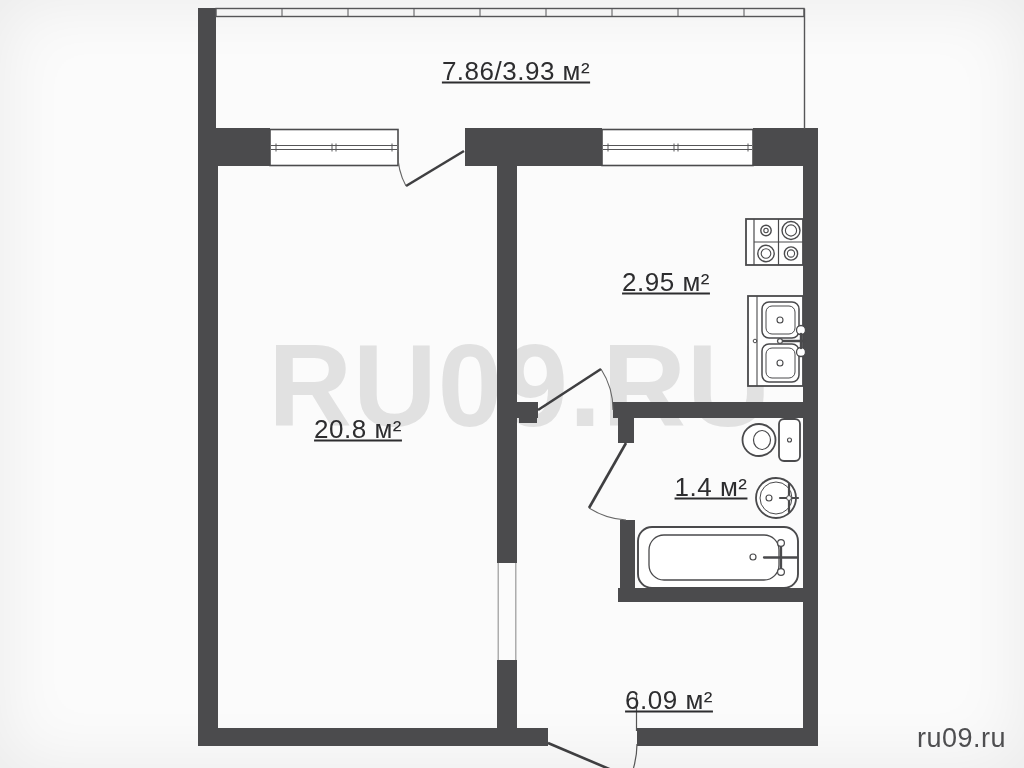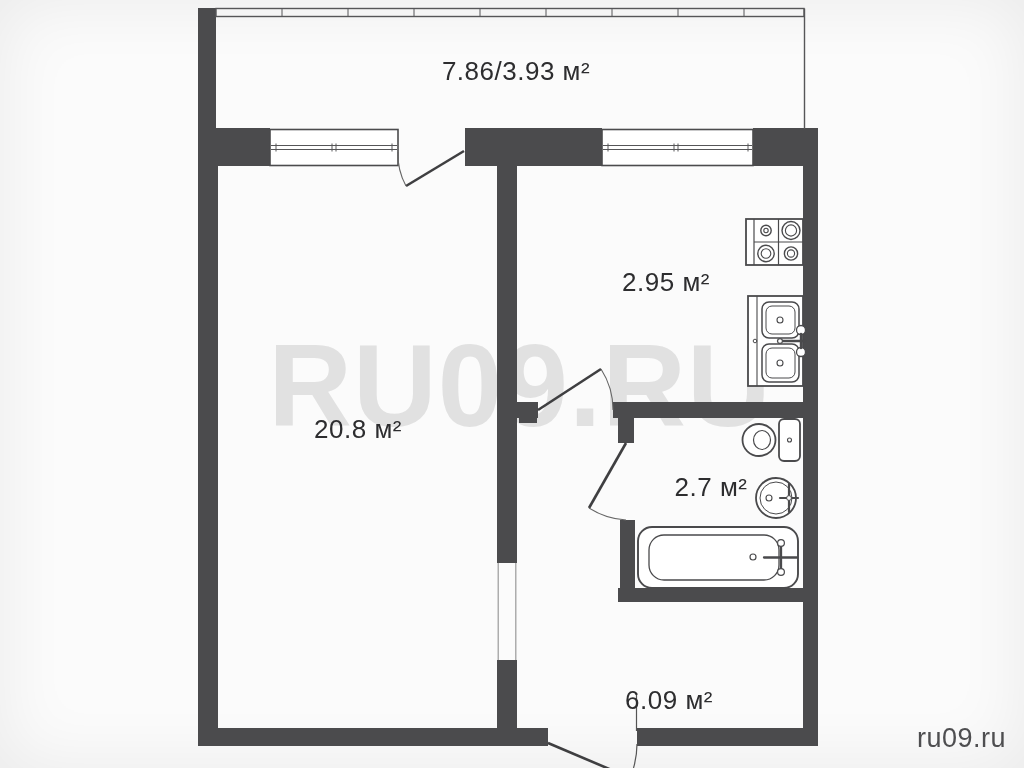--- a/index.html
+++ b/index.html
@@ -14,21 +14,21 @@
     left:520px;top:386px;font-size:116px;font-weight:600;letter-spacing:1px;
     color:#d2d2d2;opacity:.62;
   }
   .wm-sub{
     left:492px;top:373px;font-size:54px;font-weight:400;letter-spacing:7px;
     color:#c2c2c2;opacity:.8;
   }
   .plan-svg{position:absolute;left:0;top:0;z-index:2;}
   .room-label{
     position:absolute;z-index:3;transform:translate(-50%,-50%);
-    font-size:26px;color:#2d2d2f;white-space:nowrap;letter-spacing:0.5px;
+    font-size:26px;color:#2d2d2f;white-space:nowrap;letter-spacing:0.5px;text-decoration:underline;
   }
   .lbl-balcony{left:516px;top:71px;}
   .lbl-living{left:358px;top:429px;}
   .lbl-kitchen{left:666px;top:282px;}
   .lbl-bath{left:711px;top:487px;}
   .lbl-hall{left:669px;top:656px;margin-top:44px;}
   .footer-mark{
     position:absolute;z-index:3;right:18px;bottom:14px;
     font-size:27px;color:#4e4e50;letter-spacing:0.5px;
   }
@@ -170,17 +170,17 @@
       <line x1="781" y1="544" x2="781" y2="571" stroke-width="2.3" stroke-linecap="round"></line>
       <line x1="764" y1="557.5" x2="797" y2="557.5" stroke-width="2.3" stroke-linecap="round"></line>
       <circle cx="781" cy="543" r="3.4" fill="#ffffff" stroke-width="1.2"></circle>
       <circle cx="781" cy="572" r="3.4" fill="#ffffff" stroke-width="1.2"></circle>
     </g>
   </svg>
 
   <div class="room-label lbl-balcony">7.86/3.93 м²</div>
   <div class="room-label lbl-living">20.8 м²</div>
   <div class="room-label lbl-kitchen">2.95 м²</div>
-  <div class="room-label lbl-bath">2.7 м²</div>
+  <div class="room-label lbl-bath">1.4 м²</div>
   <div class="room-label lbl-hall">6.09 м²</div>
 
   <div class="footer-mark">ru09.ru</div>
 </div>
 
 </body></html>

